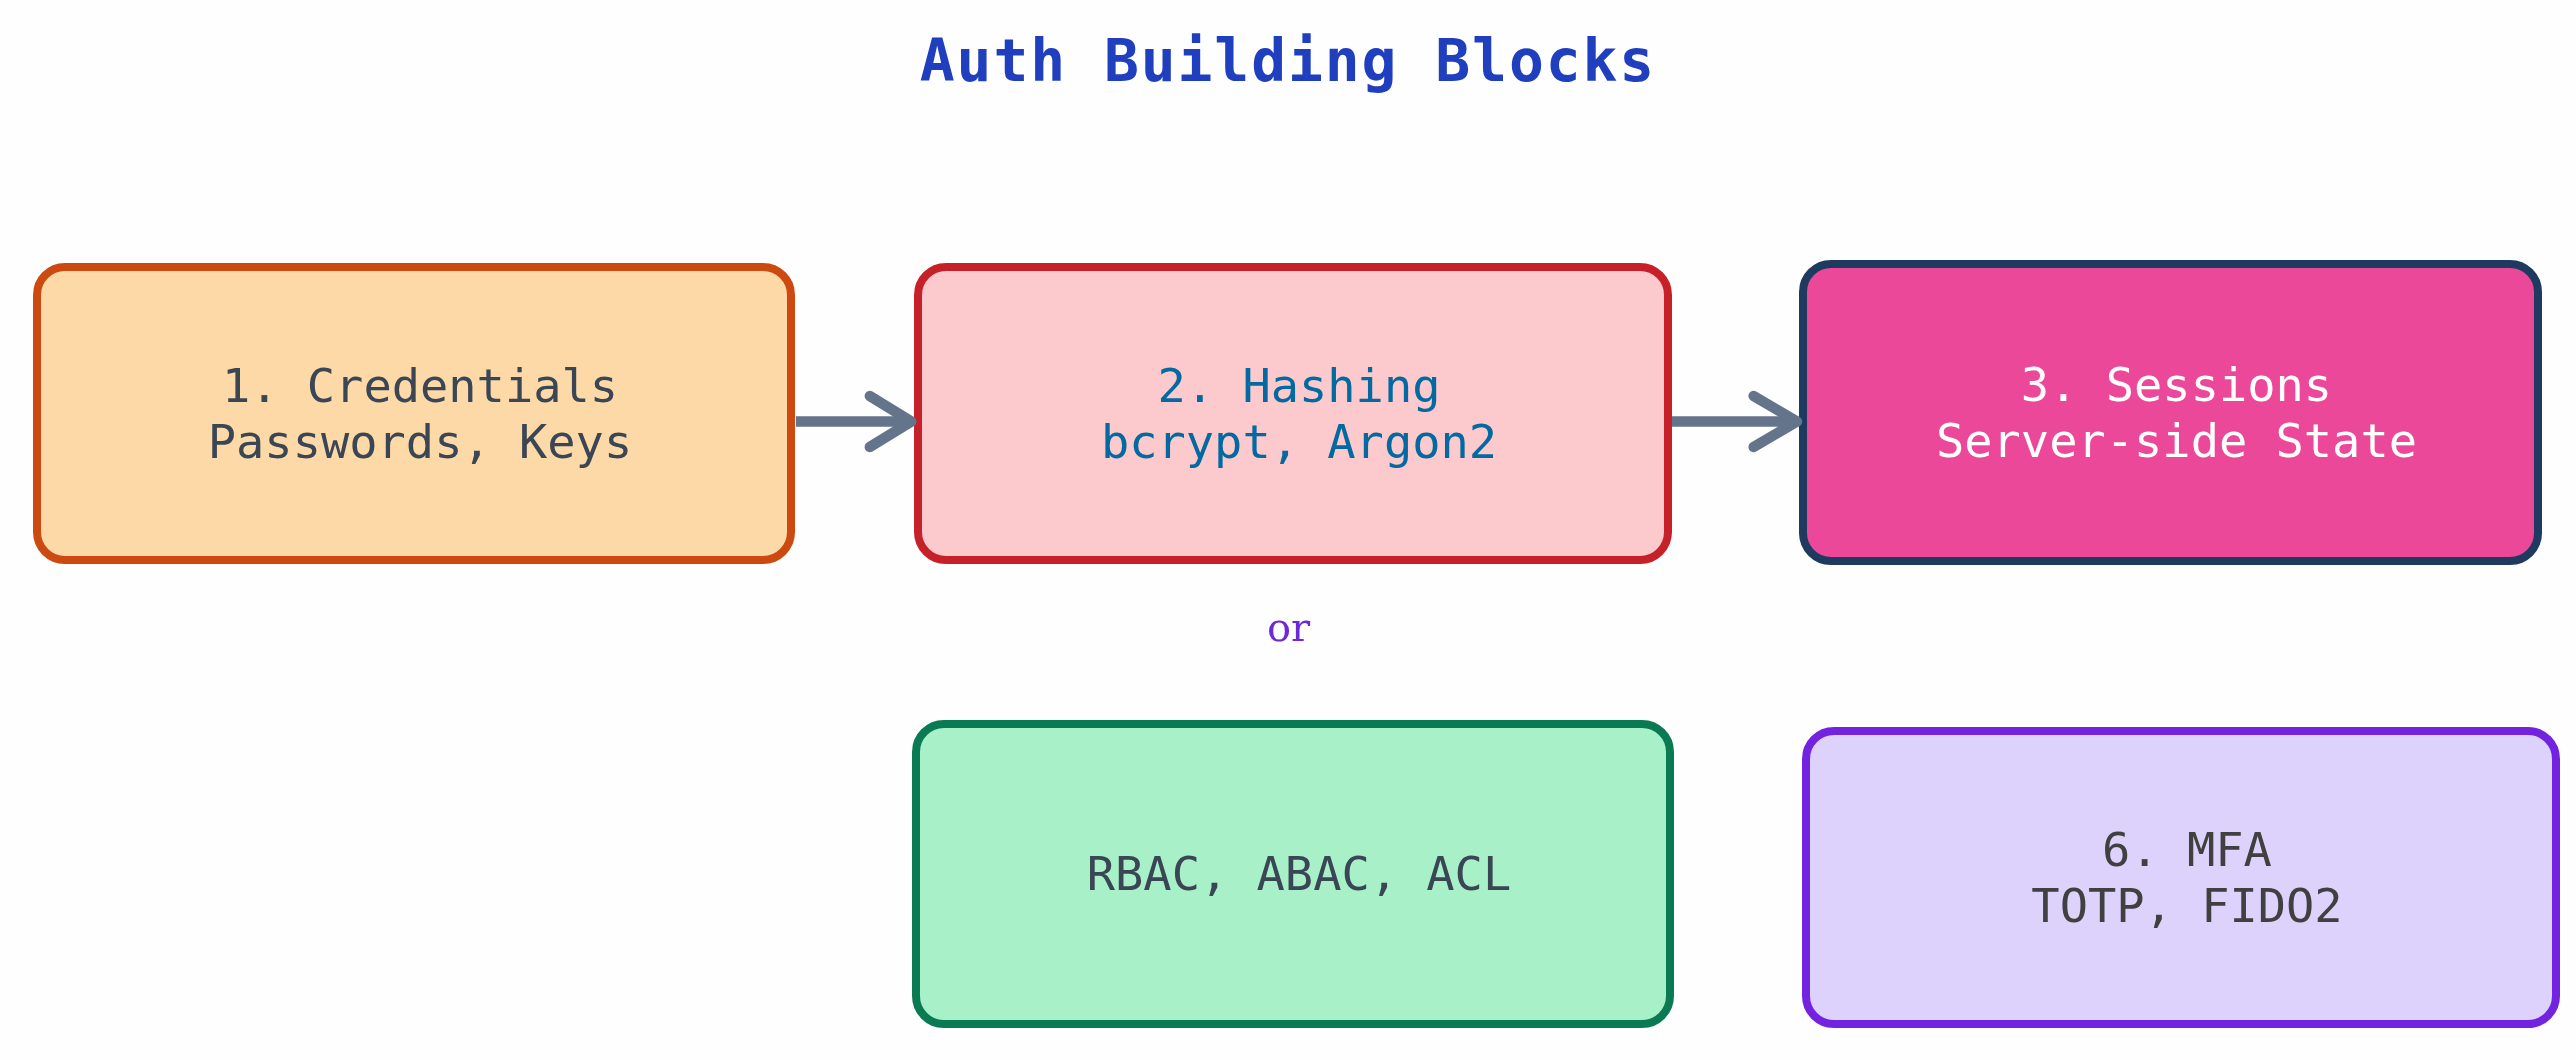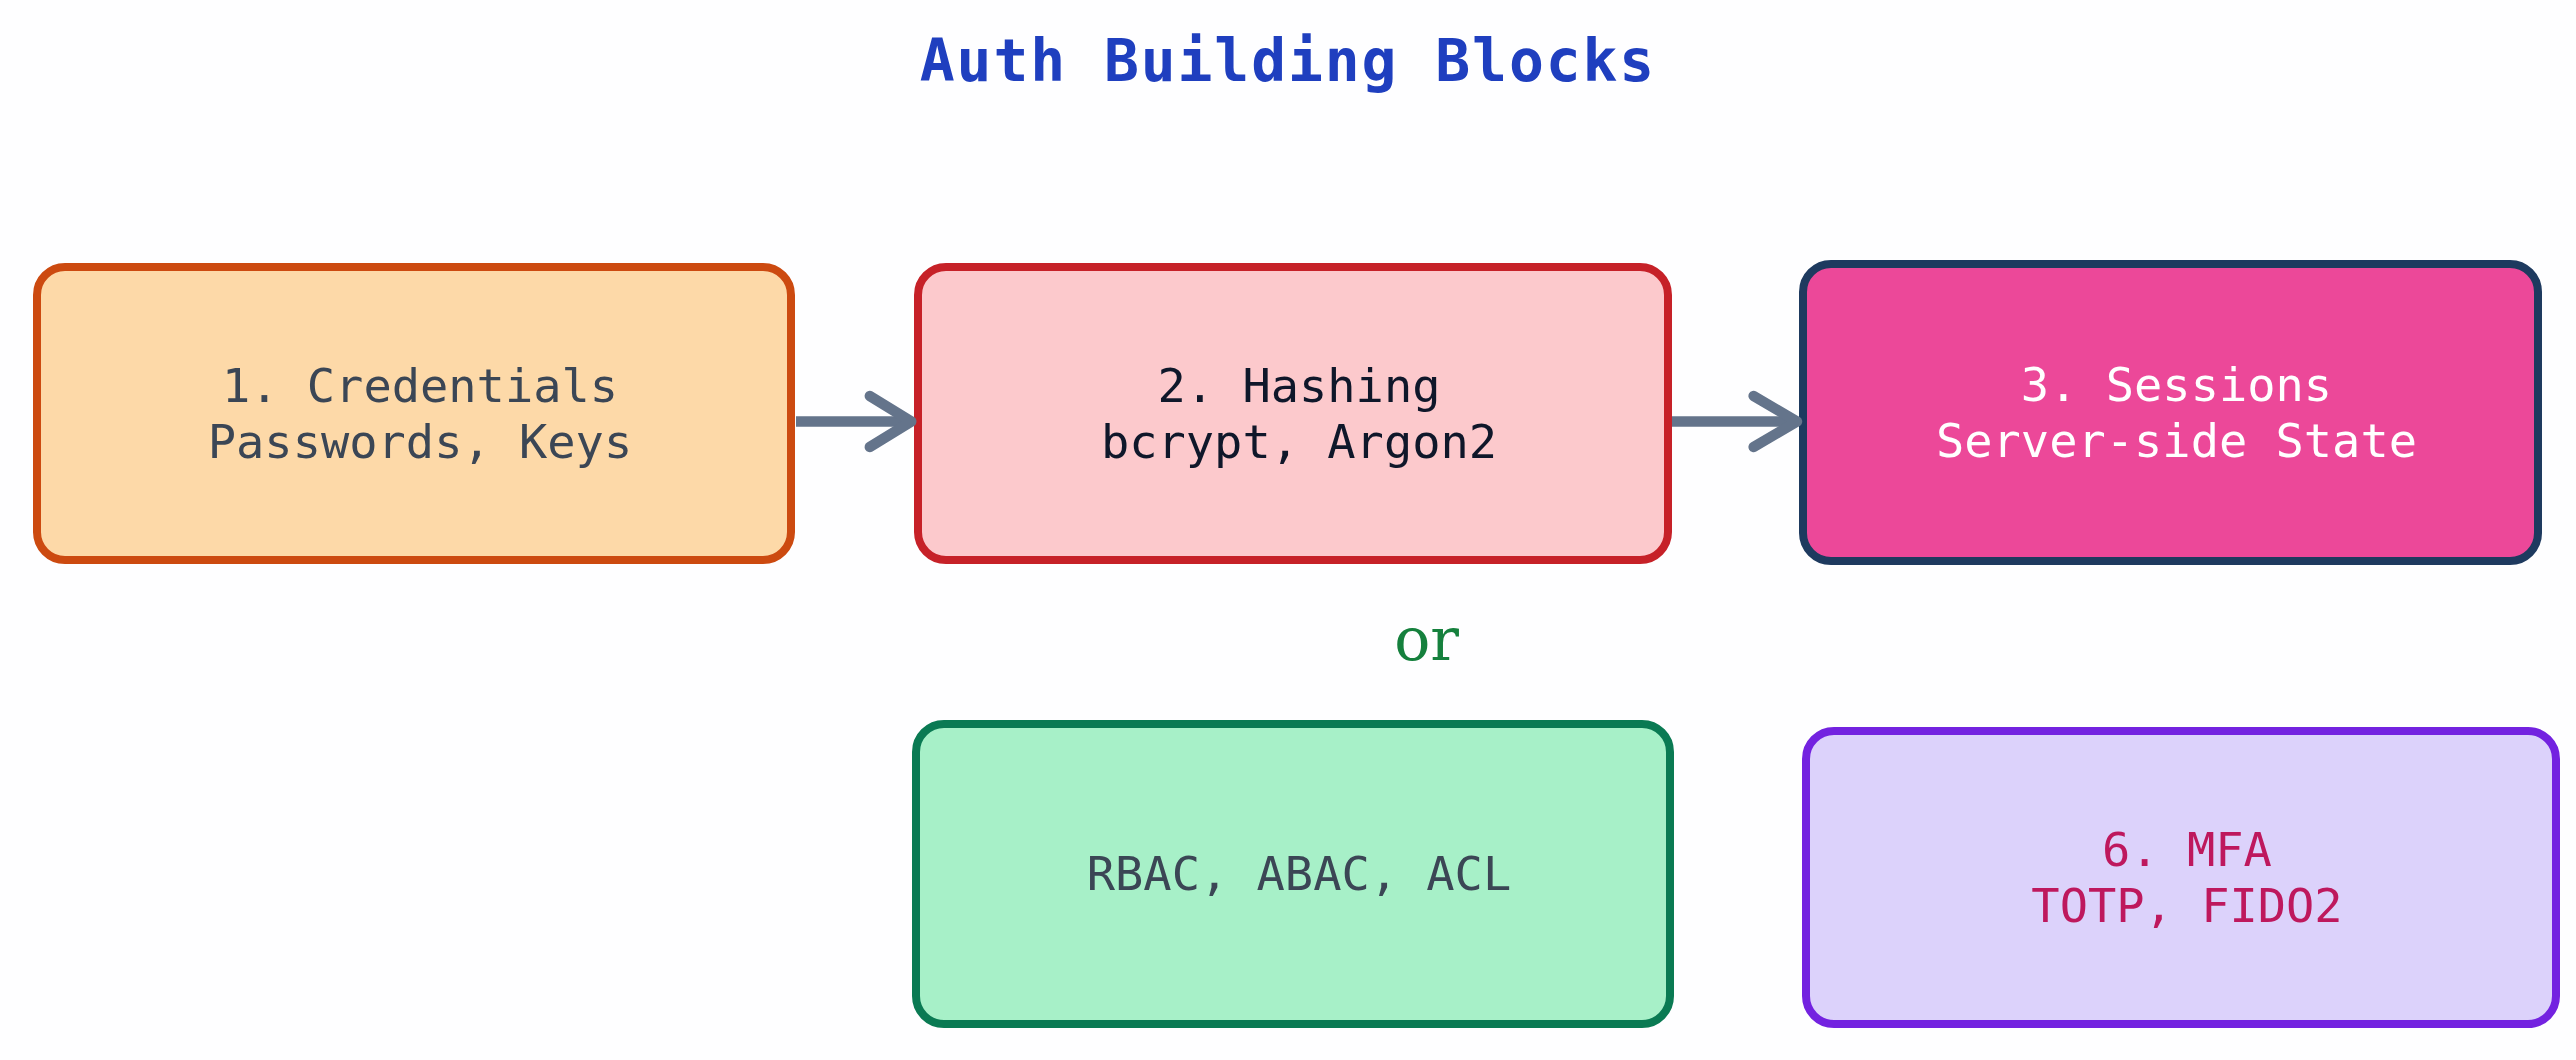--- a/index.html
+++ b/index.html
@@ -62,21 +62,21 @@
     left: 33px;  top: 263px;  width: 762px;  height: 301px;
     background: #fdd9a8;
     border: 8.5px solid #cc4a10;
     color: #3b4655;
   }
   
   #node-2 {
     left: 914px; top: 263px;  width: 758px; height: 301px;
     background: #fcc9cc;
     border: 8.5px solid #c62128;
-    color: #0f172a;
+    color: #0369a1;
   }
   
   #node-3 {
     left: 1799px; top: 260px; width: 743px; height: 305px;
     background: #ec4899;
     border: 8.5px solid #1e3a5f;
     color: #ffffff;
   }
   
   #node-4 {
@@ -90,42 +90,42 @@
     left: 912px; top: 720px;  width: 762px; height: 308px;
     background: #a7f0c8;
     border: 8.5px solid #0a7a53;
     color: #3b4655;
   }
   
   #node-6 {
     left: 1802px; top: 727px; width: 758px; height: 301px;
     background: #dcd2fb;
     border: 8.5px solid #7322e0;
-    color: #be185d;
+    color: #404040;
   }
 
   
   .arrow {
     position: absolute;
     top: 379px;
     height: 85px;
   }
   #arrow-1 { left: 796px;  width: 123px; }
   #arrow-2 { left: 1672px; width: 133px; }
 
   
   #or-label {
     position: absolute;
     left: 1118px;
     top: 604px;
     width: 341px;
-    text-align: right;
+    text-align: center;
     font-family: "DejaVu Serif", serif;
-    font-size: 60px;
-    color: #15803d;
+    font-size: 40px;
+    color: #6d28d9;
     white-space: pre;
   }
 </style>
 </head>
 <body>
 
 <div id="canvas">
 
   <div class="diagram-title">Auth Building Blocks</div>
 

